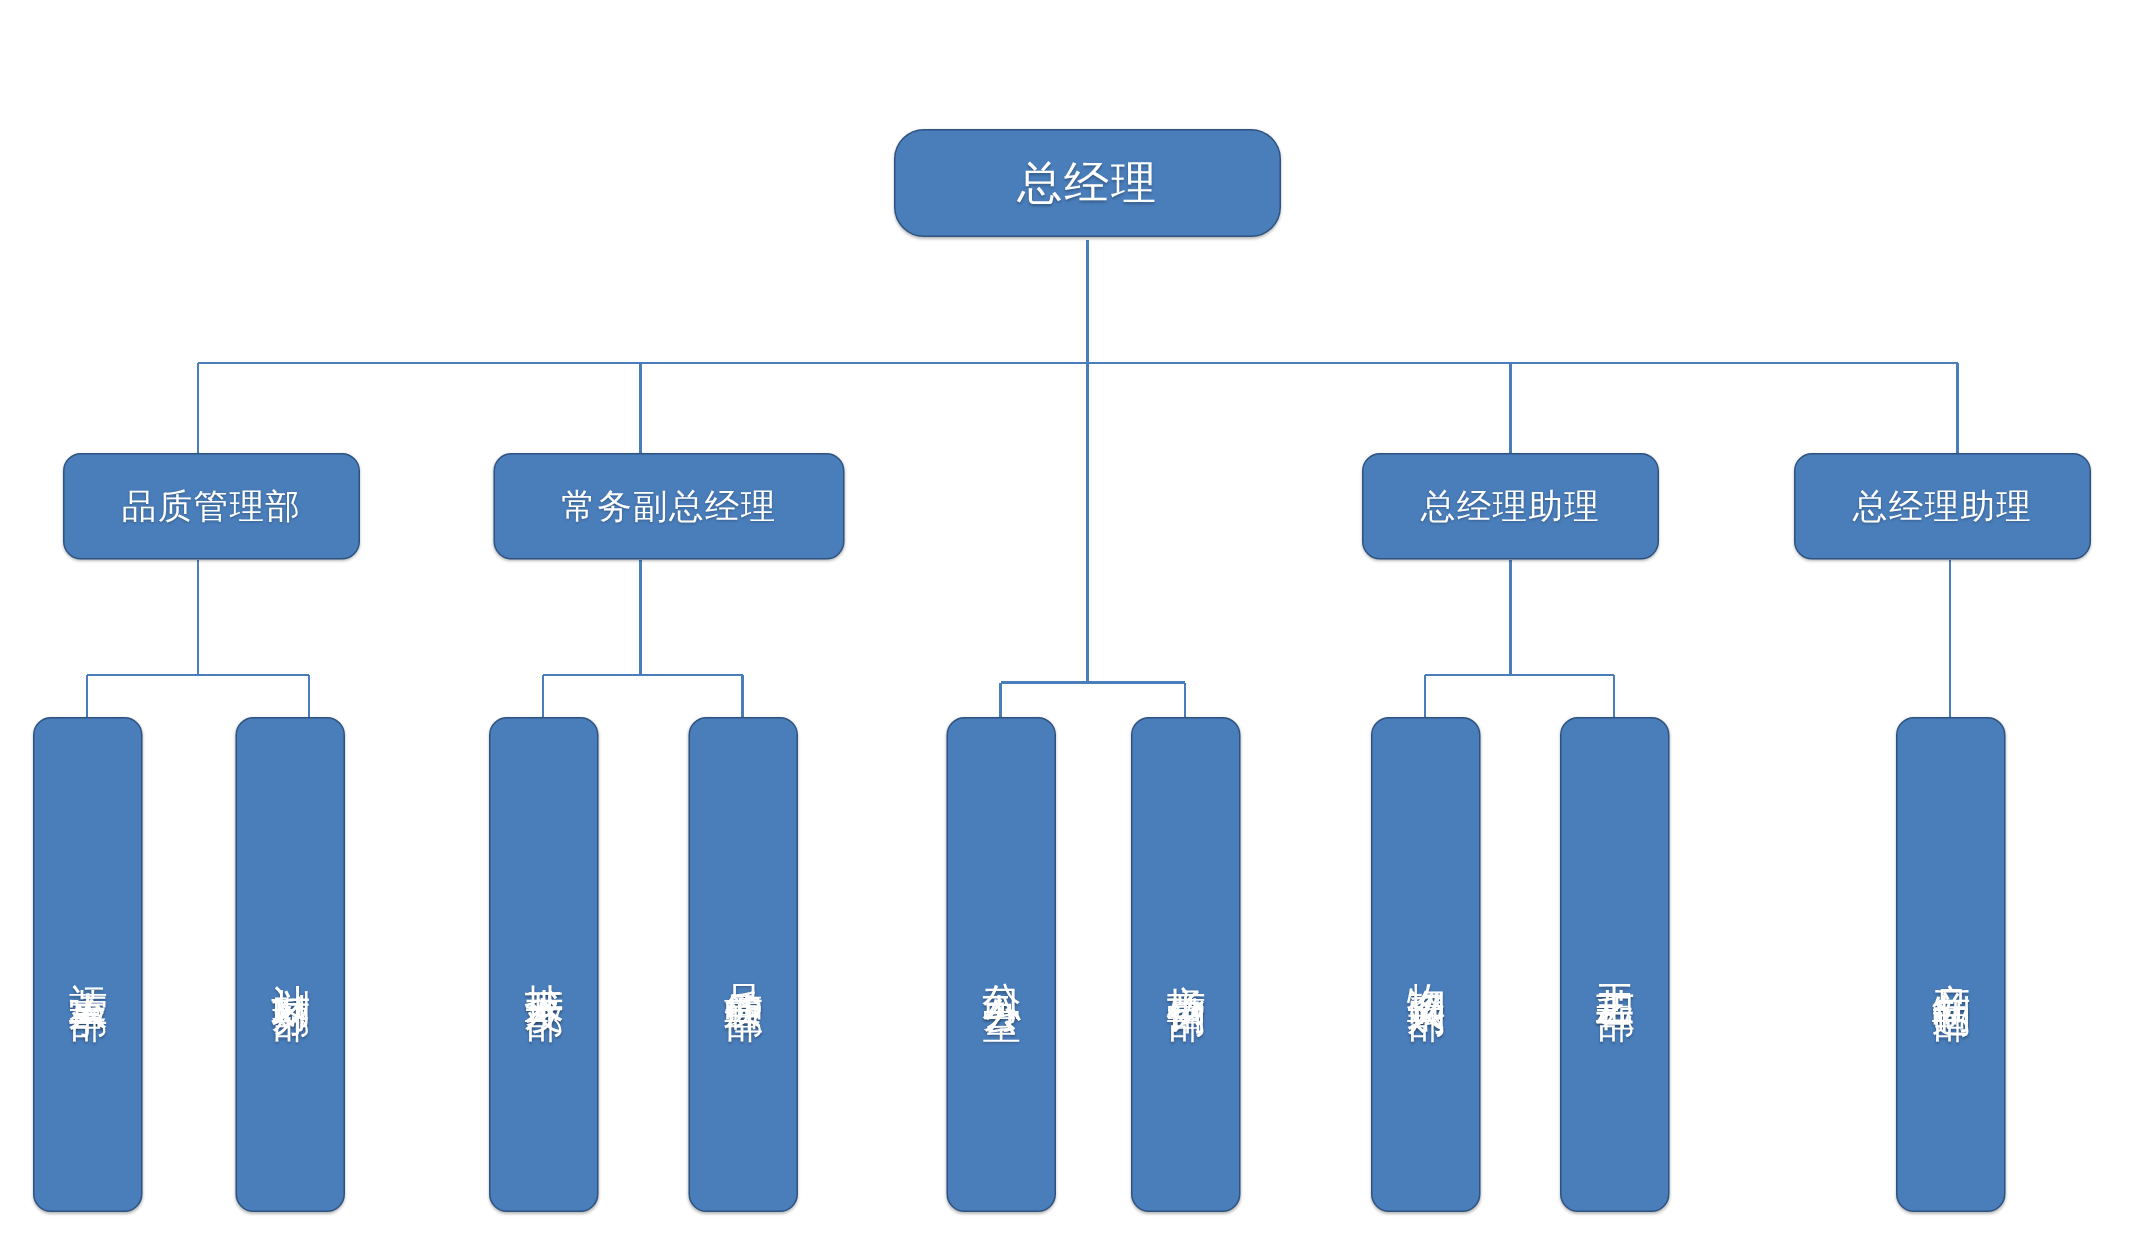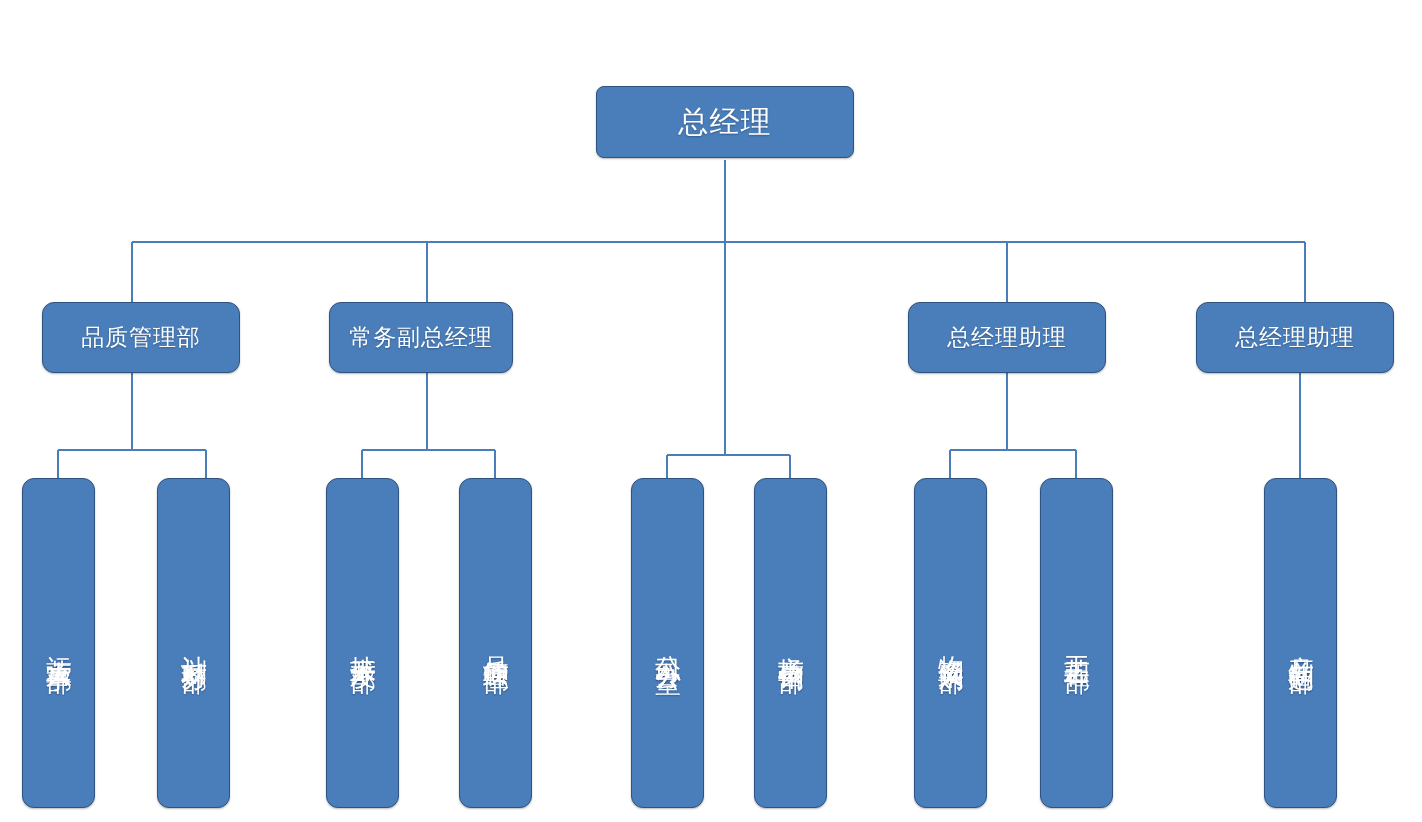--- a/index.html
+++ b/index.html
@@ -43,21 +43,21 @@
     align-items: center;
     justify-content: center;
     text-align: center;
     box-shadow: 0 1px 2px rgba(0,0,0,0.28);
     text-shadow: 0 1px 2px rgba(0,0,0,0.30);
     letter-spacing: 0.04em;
     user-select: none;
   }
 
   .node.root {
-    border-radius: 8px;
+    border-radius: 20px;
     font-size: 30px;
   }
 
   .node.manager {
     border-radius: 12px;
     font-size: 23px;
   }
 
   
   .node.dept {
@@ -117,21 +117,21 @@
   </svg>
 
   <div class="node root" style="left: 596px; top: 86px; width: 258px; height: 72px; background: rgb(74, 126, 187); border-color: rgb(46, 83, 128); color: rgb(255, 255, 255);">
     <span class="label">总经理</span>
   </div>
 
   <div class="node manager" style="left: 42px; top: 302px; width: 198px; height: 71px; background: rgb(74, 126, 187); border-color: rgb(46, 83, 128); color: rgb(255, 255, 255);">
     <span class="label">品质管理部</span>
   </div>
 
-  <div class="node manager" style="left: 329px; top: 302px; width: 184px; height: 71px; background: rgb(74, 126, 187); border-color: rgb(46, 83, 128); color: rgb(255, 255, 255);">
+  <div class="node manager" style="left: 329px; top: 302px; width: 234px; height: 71px; background: rgb(74, 126, 187); border-color: rgb(46, 83, 128); color: rgb(255, 255, 255);">
     <span class="label">常务副总经理</span>
   </div>
 
   <div class="node manager" style="left: 908px; top: 302px; width: 198px; height: 71px; background: rgb(74, 126, 187); border-color: rgb(46, 83, 128); color: rgb(255, 255, 255);">
     <span class="label">总经理助理</span>
   </div>
 
   <div class="node manager" style="left: 1196px; top: 302px; width: 198px; height: 71px; background: rgb(74, 126, 187); border-color: rgb(46, 83, 128); color: rgb(255, 255, 255);">
     <span class="label">总经理助理</span>
   </div>

